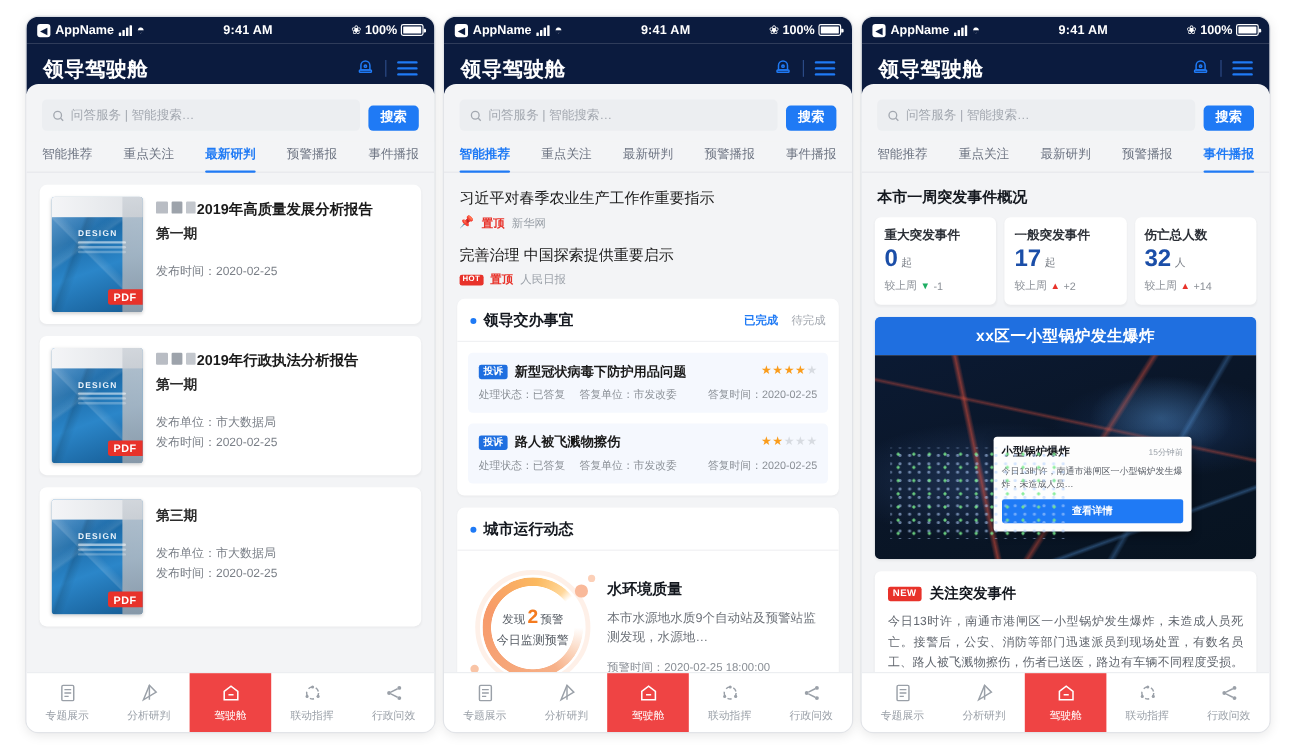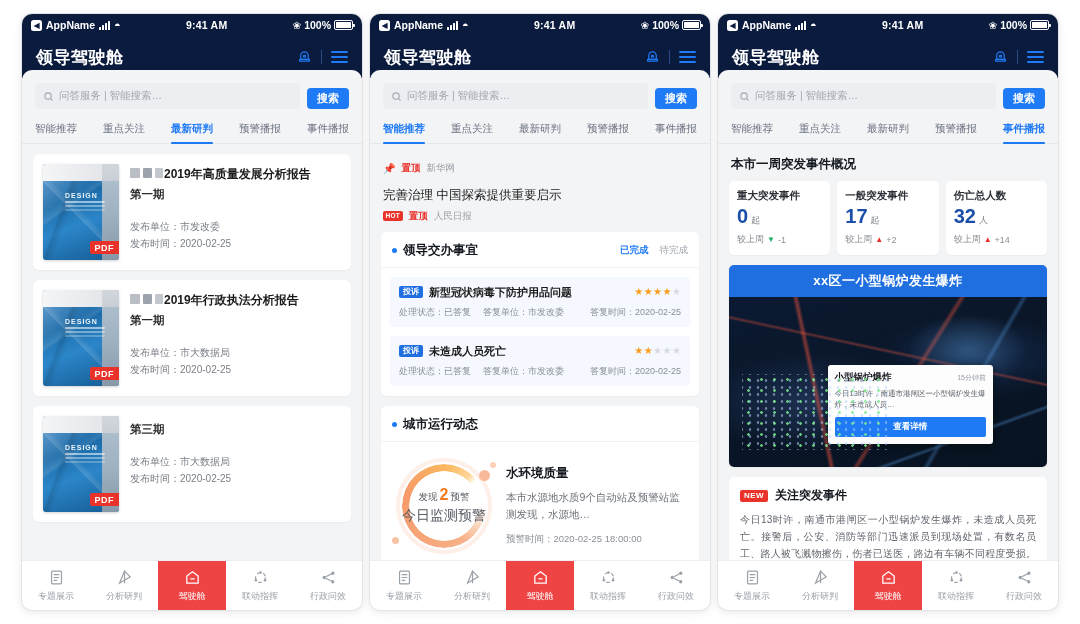--- a/index.html
+++ b/index.html
@@ -219,21 +219,21 @@
   .donut-halo {
     position:absolute; left:4px; top:4px; width:96px; height:96px; border-radius:50%;
     border:4px solid rgba(247,170,130,.18);
   }
   .donut-txt {
     position:absolute; inset:0; display:flex; flex-direction:column;
     align-items:center; justify-content:center; gap:3px;
   }
   .dt1 { font-size:9.5px; color:#555b63; display:flex; align-items:baseline; gap:2px; }
   .dt1 b { font-size:16px; color:#f47b20; font-weight:bold; }
-  .dt2 { font-size:14px; color:#555b63; }
+  .dt2 { font-size:10px; color:#555b63; }
   .bub { position:absolute; border-radius:50%; background:#fbc0a0; }
   .bub1 { width:11px;height:11px; right:6px; top:16px; background:#f9b99a; }
   .bub2 { width:6px;height:6px; right:0px; top:8px; background:#fcd0b8; }
   .bub3 { width:7px;height:7px; left:0px; bottom:14px; background:#f9c4a6; }
   .cityinfo { flex:1; min-width:0; }
   .ci-t { font-size:12.5px; font-weight:bold; color:#14181f; }
   .ci-d { font-size:10.5px; color:#6d7279; line-height:1.55; margin-top:7px; }
   .ci-m { font-size:9.5px; color:#8b9097; margin-top:11px; }
 
   
@@ -403,21 +403,20 @@
           </div>
           <div class="rinfo">
             <div class="rtitle">
               <span class="blurname b1"></span>
               <span class="blurname b2"></span>
               <span class="blurname b3"></span>
               <span>2019年高质量发展分析报告</span>
             </div>
             <div class="rissue">第一期</div>
             <div class="rmeta">
-              <div><span>发布单位：</span><span>市发改委</span></div>
               <div><span>发布时间：</span><span>2020-02-25</span></div>
             </div>
           </div>
         </div>
 
         <div class="report">
           <div class="cover">
             <div class="art"></div>
             <div class="topstrip"></div>
             <div class="rightstrip"></div>
@@ -572,20 +571,21 @@
         <div class="tab active">智能推荐</div>
         <div class="tab">重点关注</div>
         <div class="tab">最新研判</div>
         <div class="tab">预警播报</div>
         <div class="tab">事件播报</div>
       </div>
 
       <div class="scroll">
 
         <div class="newsitem">
+          <div class="ntitle">习近平对春季农业生产工作作重要指示</div>
           <div class="nmeta">
             <span class="pin-ico">📌</span>
             <span class="ntop">置顶</span>
             <span class="nsrc">新华网</span>
           </div>
         </div>
 
         <div class="newsitem">
           <div class="ntitle">完善治理 中国探索提供重要启示</div>
           <div class="nmeta">
@@ -622,21 +622,21 @@
             <div class="task-bot">
               <span><span>处理状态：</span><span>已答复</span></span>
               <span><span>答复单位：</span><span>市发改委</span></span>
               <span><span>答复时间：</span><span>2020-02-25</span></span>
             </div>
           </div>
 
           <div class="task" style="margin-bottom:10px">
             <div class="task-top">
               <span class="tag-blue">投诉</span>
-              <span class="task-t">未造成人员死亡</span>
+              <span class="task-t">路人被飞溅物擦伤</span>
               <span class="stars">
                 <span class="star on">★</span>
                   <span class="star on">★</span>
                   <span class="star">★</span>
                   <span class="star">★</span>
                   <span class="star">★</span>
               </span>
             </div>
             <div class="task-bot">
               <span><span>处理状态：</span><span>已答复</span></span>

